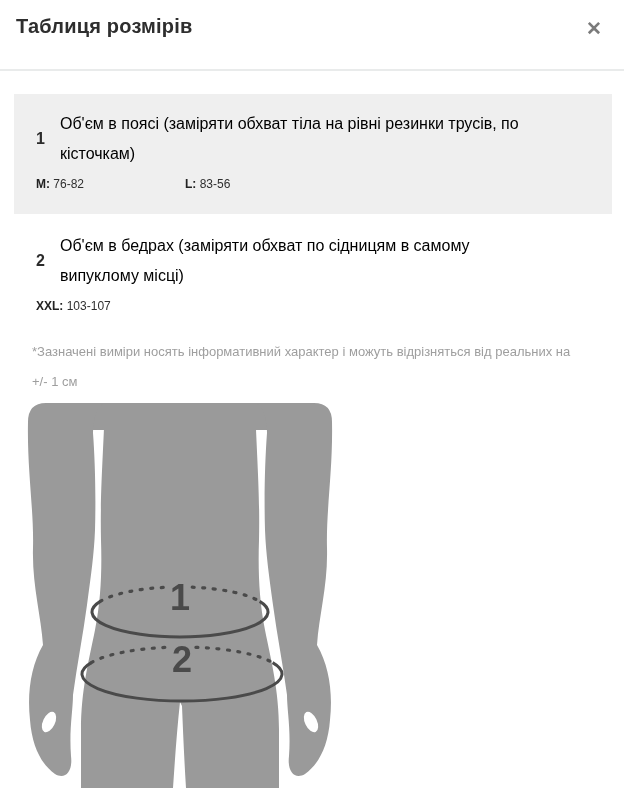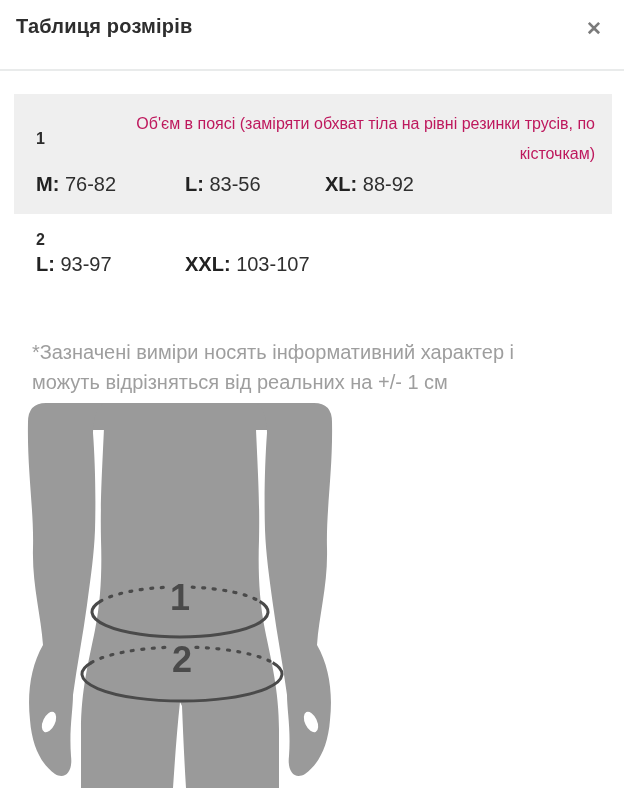--- a/index.html
+++ b/index.html
@@ -20,32 +20,32 @@
     font-size:19px;font-weight:700;color:#7b7b7b;
     padding:2px 6px;line-height:1;margin-top:2px;
   }
   .divider{position:absolute;left:0;top:69px;width:624px;height:2px;background:#e9ebeb;}
 
   .size-row{position:absolute;left:14px;width:598px;box-sizing:border-box;}
   .row-1{top:94px;height:120px;background:#efefef;padding-top:15px;}
   .row-2{top:214px;padding-top:17px;}
   .row-head{display:grid;grid-template-columns:46px 1fr;}
   .row-num{padding-left:22px;font-weight:700;font-size:16px;color:#2b2b2b;align-self:center;}
-  .row-desc{margin:0;font-size:16px;line-height:30px;color:#be185d;text-align:right;}
+  .row-desc{margin:0;font-size:16px;line-height:30px;color:#000000;}
   .row-1 .row-desc{max-width:535px;}
   .row-2 .row-desc{max-width:490px;}
   .sizes{
     display:grid;grid-template-columns:149px 140px 141px auto;
-    padding-left:22px;font-size:20px;line-height:30px;color:#2f2f2f;
+    padding-left:22px;font-size:12px;line-height:30px;color:#2f2f2f;
   }
   .sizes b{font-weight:700;color:#222;}
 
   .note{
     position:absolute;left:32px;top:337px;width:540px;margin:0;
-    font-size:20px;line-height:30px;color:#9e9e9e;
+    font-size:13px;line-height:30px;color:#9e9e9e;
   }
 
   .figure{position:absolute;left:15px;top:400px;width:330px;height:388px;}
   .figure svg{display:block;}
   .fig-digit{
     font-family:"Liberation Sans","DejaVu Sans",sans-serif;
     font-size:36px;font-weight:700;fill:#4a4a4a;
   }
 </style>
 </head>
@@ -60,30 +60,29 @@
   <div class="divider"></div>
 
   <section class="size-row row-1">
     <div class="row-head">
       <span class="row-num">1</span>
       <p class="row-desc">Об'єм в поясі (заміряти обхват тіла на рівні резинки трусів, по кісточкам)</p>
     </div>
     <div class="sizes">
       <span><b>M:</b> <span>76-82</span></span>
       <span><b>L:</b> <span>83-56</span></span>
-      <span><b>XL:</b> <span>88-92</span></span>
     </div>
   </section>
 
   <section class="size-row row-2">
     <div class="row-head">
       <span class="row-num">2</span>
+      <p class="row-desc">Об'єм в бедрах (заміряти обхват по сідницям в самому випуклому місці)</p>
     </div>
     <div class="sizes">
-      <span><b>L:</b> <span>93-97</span></span>
       <span><b>XXL:</b> <span>103-107</span></span>
     </div>
   </section>
 
   <p class="note">*Зазначені виміри носять інформативний характер і можуть відрізняться від реальних на +/- 1 см</p>
 
   <div class="figure">
     <svg width="330" height="388" viewBox="0 0 330 388">
 
       <path fill="#9a9a9a" d="M 90 3 L 240 3 C 242 60 245 95 244 140 C 243 170 244 200 250 230 C 256 260 264 290 264 330 L 264 388 L 66 388 L 66 330 C 66 290 74 260 80 230 C 86 200 87 170 86 140 C 85 95 88 60 90 3 Z"></path>

